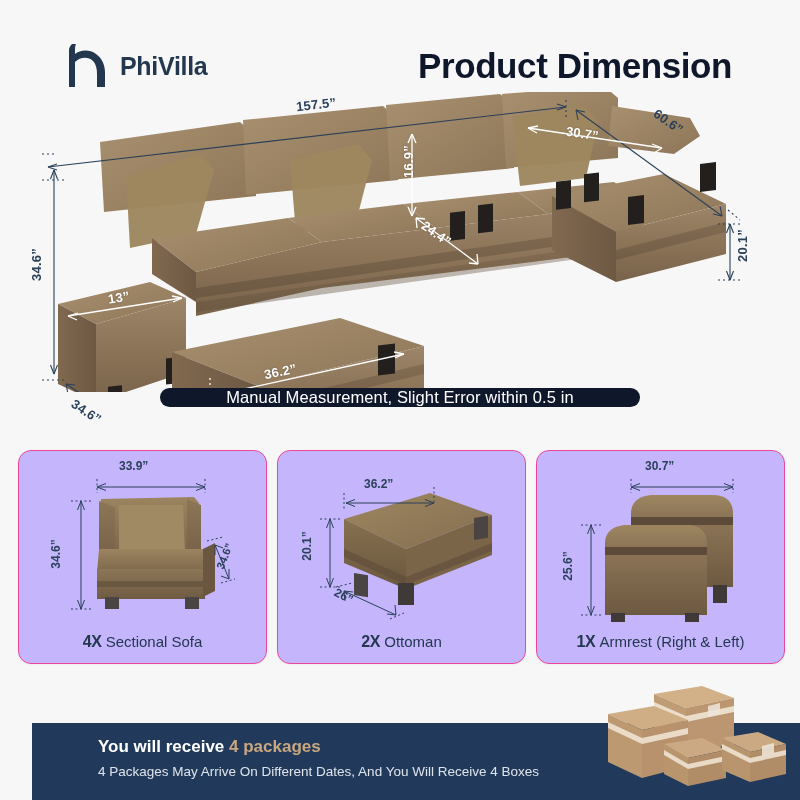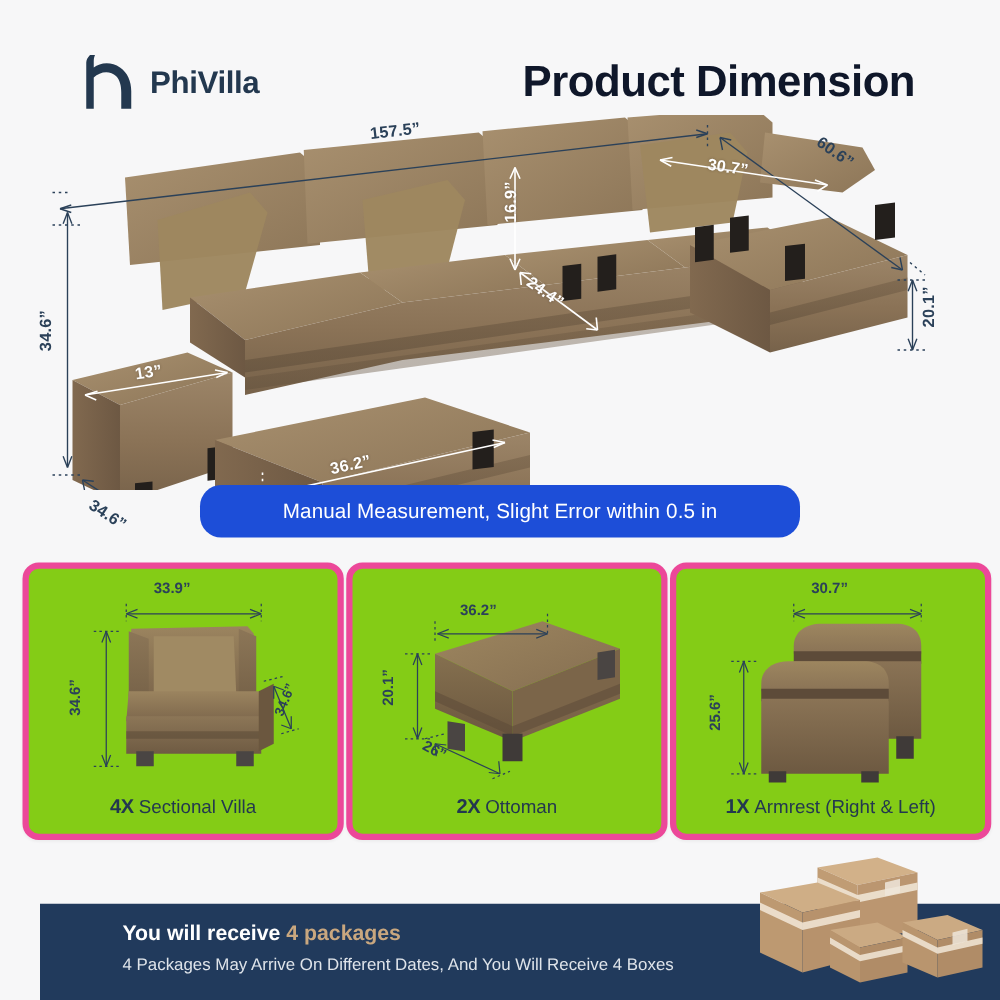--- a/index.html
+++ b/index.html
@@ -30,31 +30,31 @@
   .hero svg{position:absolute;left:0;top:0;}
 
   
   .dim{
     position:absolute;color:#2b4159;font-size:13px;font-weight:600;
     white-space:nowrap;letter-spacing:0.2px;
   }
   .dim.white{color:#ffffff;text-shadow:0 0 2px rgba(60,45,30,.45);}
 
   .banner{
-    position:absolute;left:160px;top:388px;width:480px;height:42px;
-    background:#1d4ed8;border-radius:17px;
+    position:absolute;left:160px;top:388px;width:480px;height:19px;
+    background:#0f172a;border-radius:17px;
     display:flex;align-items:center;justify-content:center;
     color:#ffffff;font-size:16.5px;letter-spacing:0.1px;
   }
 
   
   .cards{position:absolute;left:0;top:450px;width:800px;height:220px;}
   .card{
     position:absolute;top:0;width:247px;height:212px;
-    background:#84cc16;border:5px solid #ec4899;border-radius:13px;
+    background:#c4b5fd;border:1px solid #ec4899;border-radius:13px;
     box-shadow:0 1px 2px rgba(0,0,0,.04);
   }
   .card.c1{left:18px;}
   .card.c2{left:277px;}
   .card.c3{left:536px;}
   .card-art{position:absolute;left:0;top:6px;width:247px;height:165px;}
   .card-caption{
     position:absolute;left:0;bottom:12px;width:247px;text-align:center;
     color:#23384f;white-space:nowrap;
   }
@@ -298,21 +298,21 @@
           <path d="M196 88 l0 10 M196 88 l8 3"></path>
           <path d="M210 122 l0 -10 M210 122 l-8 -3"></path>
           <path d="M188 84 L204 80" stroke-dasharray="2 2.5"></path>
           <path d="M202 126 L216 122" stroke-dasharray="2 2.5"></path>
         </g>
       </svg>
       <div class="cdim" style="left:100px;top:8px;">33.9”</div>
       <div class="cdim" style="left:22px;top:96px;transform:rotate(-90deg);">34.6”</div>
       <div class="cdim" style="left:192px;top:99px;transform:rotate(-68deg);font-size:11px;">34.6”</div>
       <div class="card-caption">
-        <span class="qty">4X</span><span class="nm">Sectional Villa</span>
+        <span class="qty">4X</span><span class="nm">Sectional Sofa</span>
       </div>
     </div>
 
     <div class="card c2">
       <svg class="card-art" viewBox="0 0 247 165">
         <defs>
           <linearGradient id="c2a" x1="0" y1="0" x2="1" y2="1">
             <stop offset="0%" stop-color="#9d865f"></stop>
               <stop offset="100%" stop-color="#856e51"></stop>
           </linearGradient>

